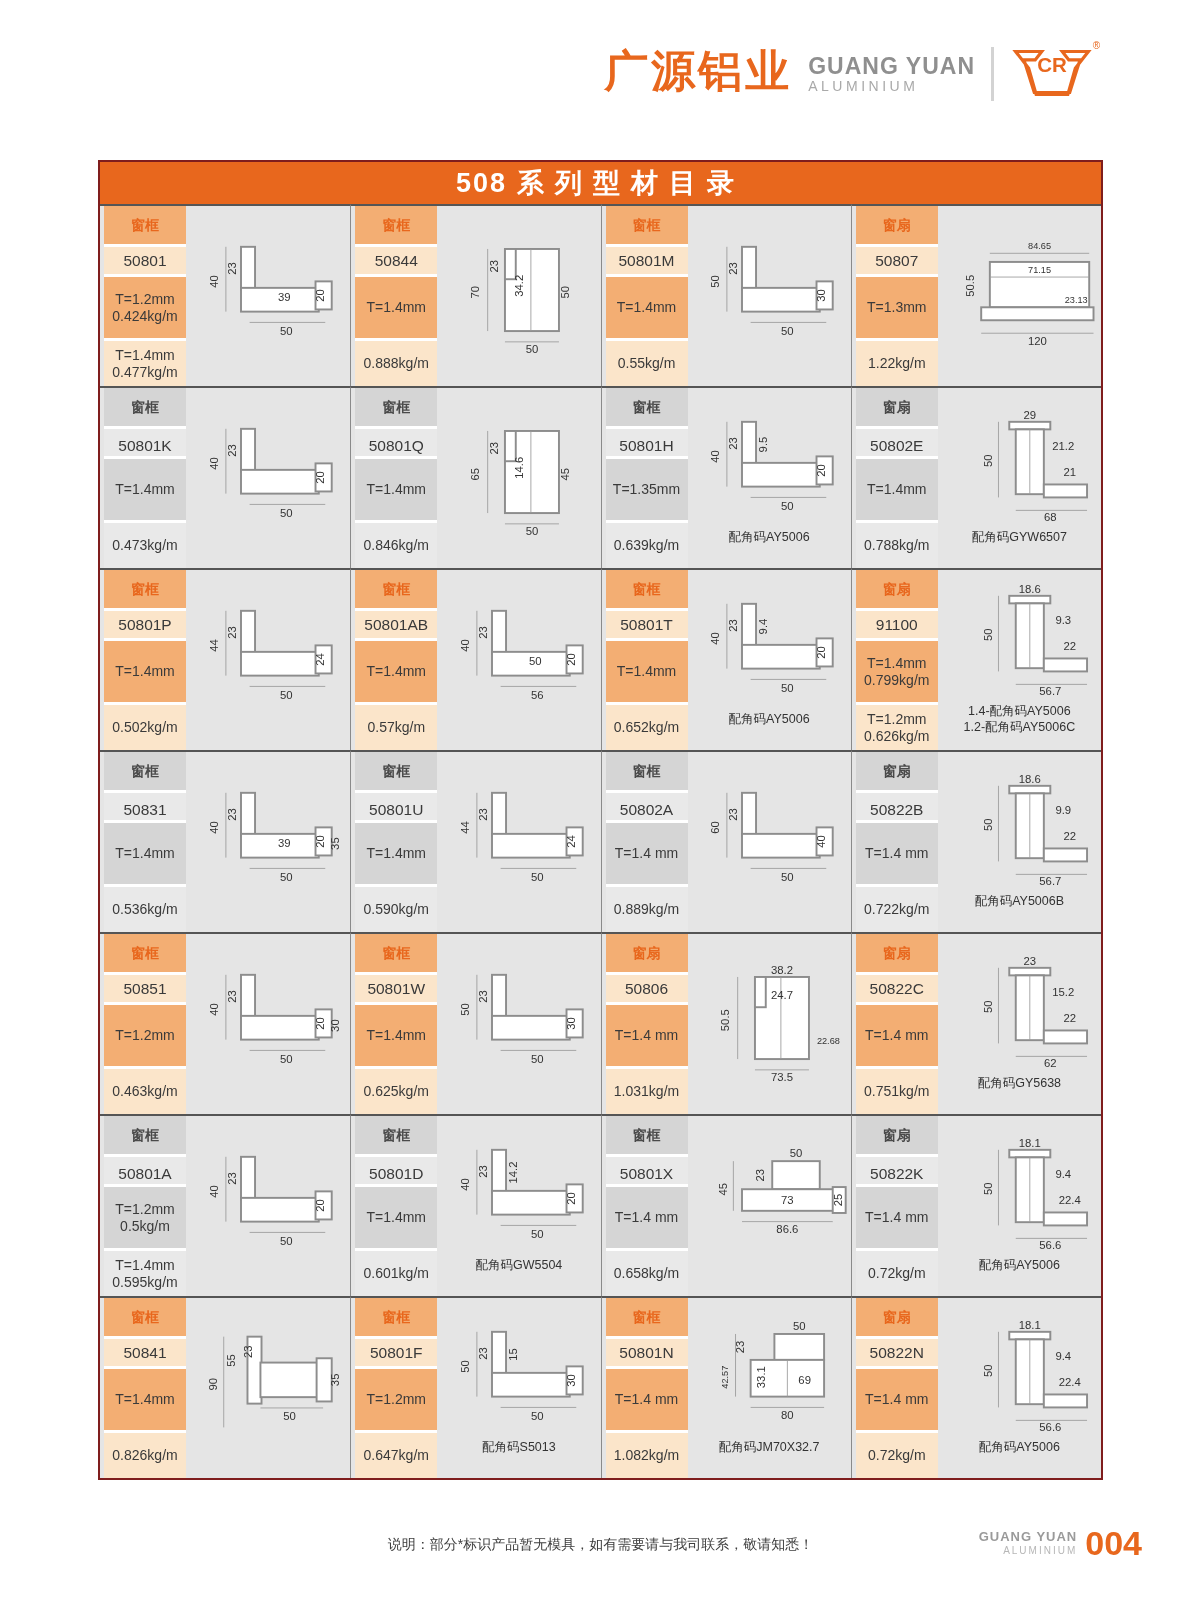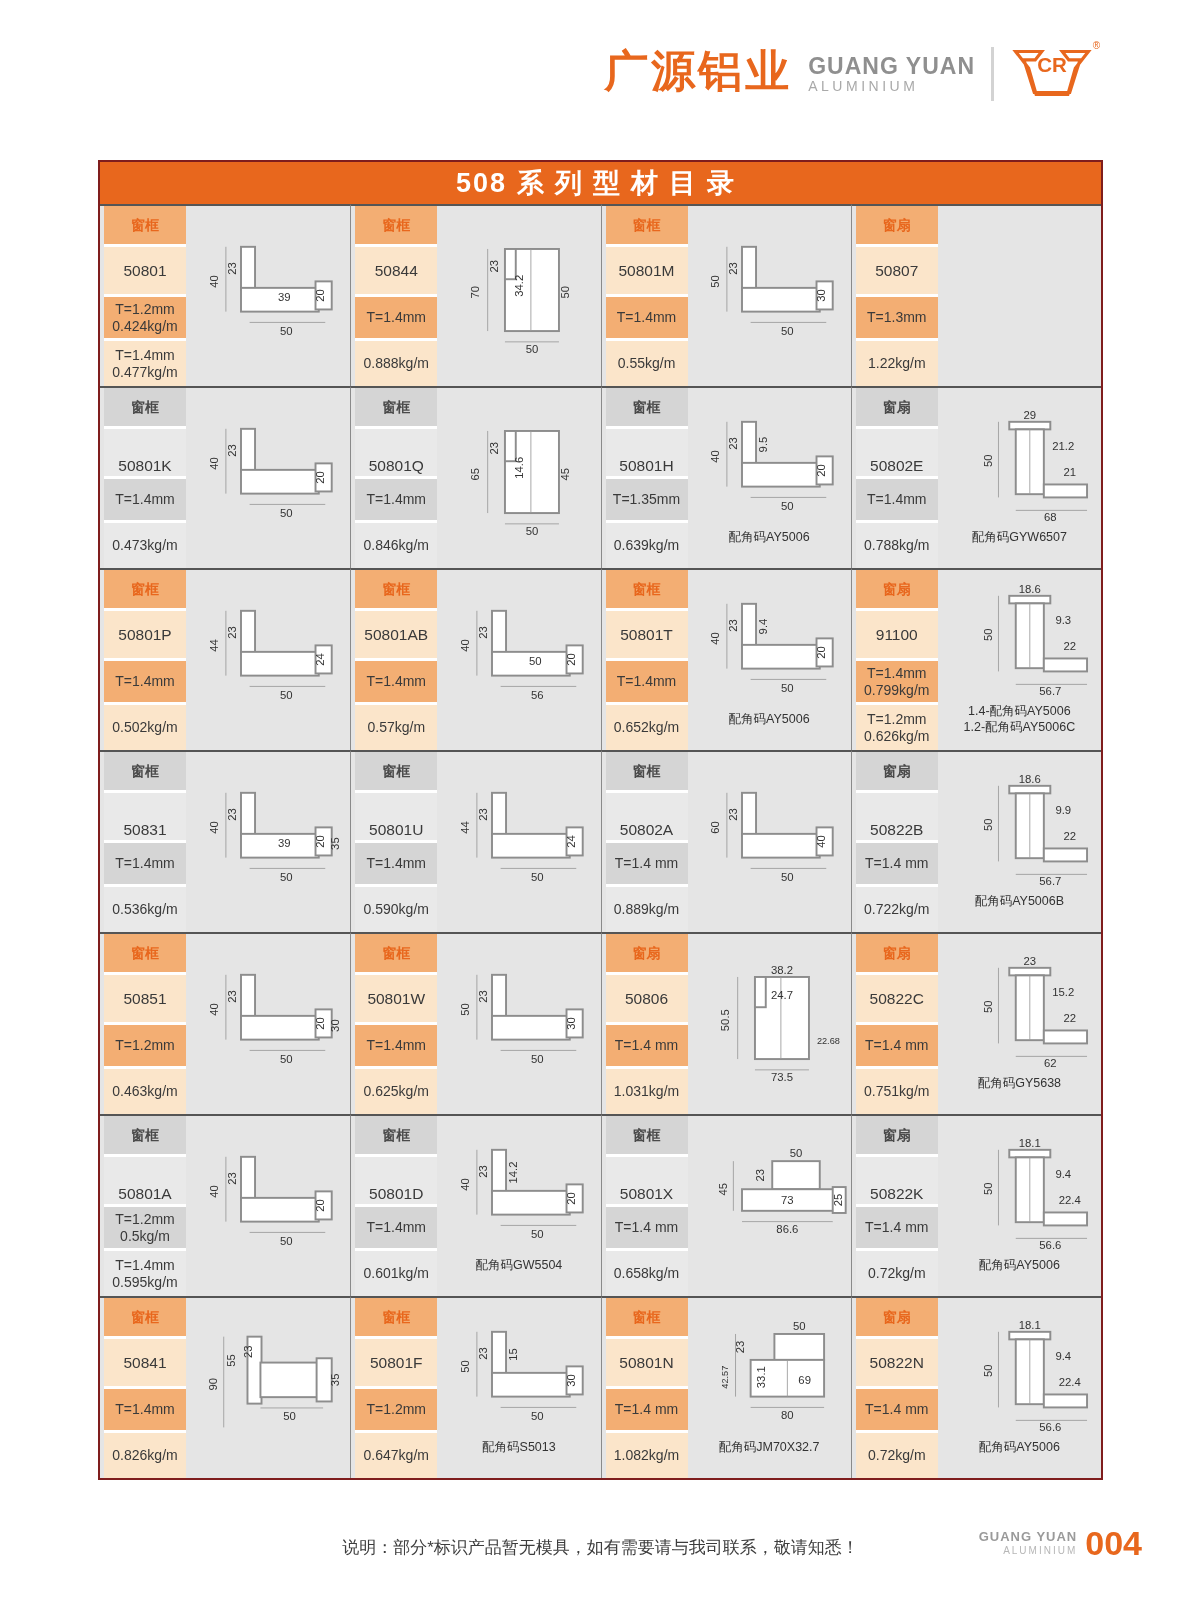--- a/index.html
+++ b/index.html
@@ -24,39 +24,39 @@
   .title-bar .sfx{letter-spacing:11px;}
   .grid{display:grid;grid-template-columns:repeat(4,1fr);}
   .cell{height:182px;display:flex;border-top:2px solid #555;border-left:1px solid #8a8a8a;
         box-sizing:border-box;padding-left:4px;background:#e5e5e5;overflow:hidden;}
   .cell.first{border-left:none;}
 
   .info{width:82px;flex:0 0 82px;display:flex;flex-direction:column;}
   .band{display:flex;flex-direction:column;align-items:center;justify-content:center;text-align:center;
         border-bottom:3px solid #fff;box-sizing:border-box;font-size:14px;line-height:1.15;padding:1px 2px;}
   .band.label{height:41px;font-weight:bold;}
-  .band.code{height:50px;font-size:15.5px;}
+  .band.code{height:30px;font-size:15.5px;}
   .band.spec{flex:1;}
   .band.weight{height:45px;border-bottom:none;}
 
   .t-orange .band.label{background:var(--bandOrange);color:var(--accent);}
   .t-orange .band.code{background:var(--bandLight);}
   .t-orange .band.spec{background:var(--bandOrange);}
   .t-orange .band.weight{background:var(--bandLight);}
   .t-gray .band.label{background:var(--bandGray);color:#4a4a4a;}
   .t-gray .band.code{background:var(--bandGrayLight);justify-content:flex-end;}
   .t-gray .band.spec{background:var(--bandGray);}
   .t-gray .band.weight{background:var(--bandGrayLight);}
 
   .draw{flex:1;display:flex;flex-direction:column;align-items:center;justify-content:center;position:relative;}
   .draw svg{width:162px;height:121px;}
   .draw .note{font-size:12.5px;color:#333;text-align:center;line-height:1.25;margin-top:-2px;}
 
   
-  .foot-note{position:absolute;left:98px;width:1005px;top:1536px;text-align:center;font-size:17px;color:#3d3d3d;}
+  .foot-note{position:absolute;left:98px;width:1005px;top:1536px;text-align:center;font-size:14px;color:#3d3d3d;}
   .foot-brand{position:absolute;top:1526px;right:58px;display:flex;align-items:center;gap:8px;}
   .foot-brand-txt{display:flex;flex-direction:column;align-items:flex-end;line-height:1.1;}
   .fb-top{font-size:13px;font-weight:bold;color:#9a9a9a;letter-spacing:1px;}
   .fb-sub{font-size:10px;color:#b7b7b7;letter-spacing:2px;}
   .fb-page{font-size:34px;font-weight:bold;color:var(--accent);line-height:1;}
 </style>
 </head>
 <body>
 
 <div class="page" style="--accent: #E8671D; --bandOrange: #F3AE73; --bandLight: #FBE5CA; --bandGray: #D5D5D5; --bandGrayLight: #E9E9E9;">
@@ -182,20 +182,34 @@
             <div class="band code">
               <div>50807</div>
             </div>
             <div class="band spec">
               <div>T=1.3mm</div>
             </div>
             <div class="band weight">
               <div>1.22kg/m</div>
             </div>
           </div>
+          <div class="draw">
+            <svg viewBox="0 0 150 112">
+              <rect x="48" y="24" width="92" height="42" fill="#fff" stroke="#8d8d8d" stroke-width="1.8"></rect>
+              <line x1="48" y1="38" x2="140" y2="38" stroke="#9b9b9b" stroke-width="0.8"></line>
+              <rect x="40" y="66" width="104" height="12" fill="#fff" stroke="#8d8d8d" stroke-width="1.8"></rect>
+              <line x1="48" y1="16" x2="140" y2="16" stroke="#9b9b9b" stroke-width="0.8"></line>
+              <line x1="40" y1="90" x2="144" y2="90" stroke="#9b9b9b" stroke-width="0.8"></line>
+              <text x="94" y="12" text-anchor="middle" font-size="8.5" fill="#333" font-family="Liberation Sans, sans-serif">84.65</text>
+              <text x="94" y="34" text-anchor="middle" font-size="8.5" fill="#333" font-family="Liberation Sans, sans-serif">71.15</text>
+              <text x="33" y="46" text-anchor="middle" font-size="10.5" fill="#333" font-family="Liberation Sans, sans-serif" transform="rotate(-90 33 46)">50.5</text>
+              <text x="128" y="62" text-anchor="middle" font-size="8.5" fill="#333" font-family="Liberation Sans, sans-serif">23.13</text>
+              <text x="92" y="101" text-anchor="middle" font-size="10.5" fill="#333" font-family="Liberation Sans, sans-serif">120</text>
+            </svg>
+          </div>
         </div>
         <div class="cell t-gray first">
           <div class="info">
             <div class="band label">
               <div>窗框</div>
             </div>
             <div class="band code">
               <div>50801K</div>
             </div>
             <div class="band spec">

